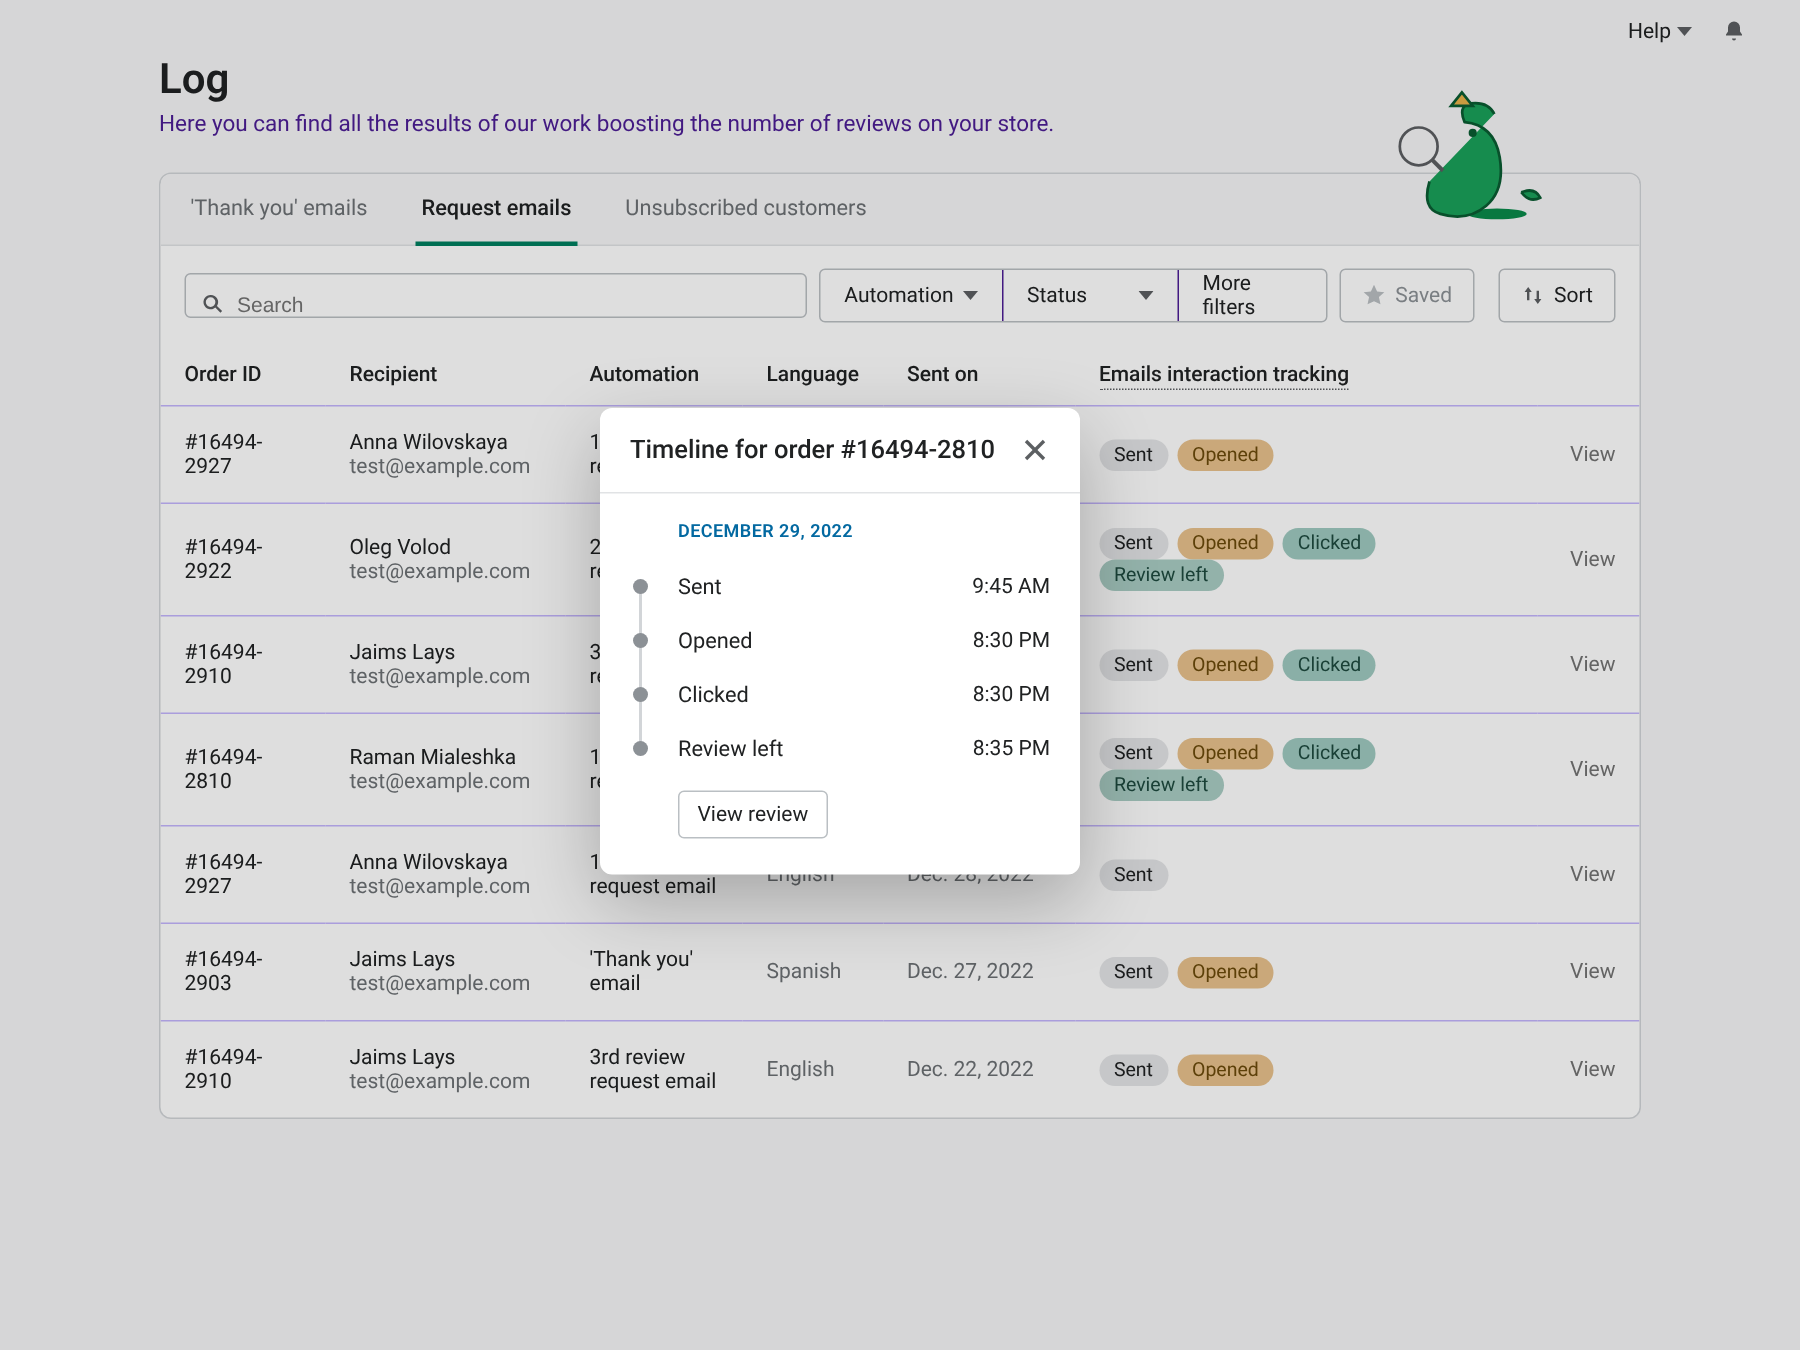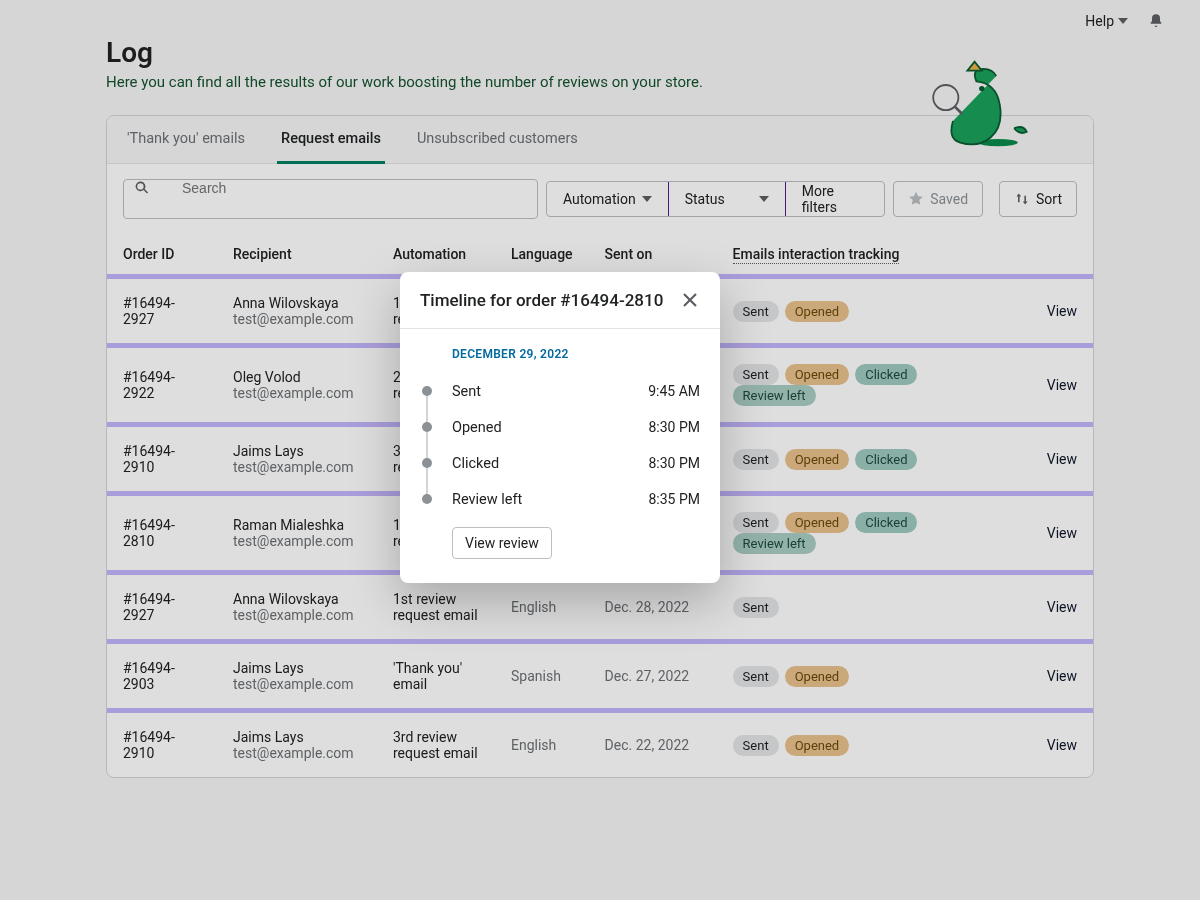--- a/index.html
+++ b/index.html
@@ -31,21 +31,21 @@
     .page {
       padding: 4px 106px 40px 106px;
     }
     .page-title {
       font-size: 28px;
       font-weight: 600;
       margin-bottom: 4px;
     }
     .page-subtitle {
       font-size: 15px;
-      color: #14532d;
+      color: #4c1d95;
       margin-bottom: 24px;
     }
     .dino {
       position: absolute;
       top: 58px;
       right: 164px;
       width: 130px;
       height: 90px;
     }
     .card {
@@ -75,28 +75,27 @@
       border-bottom-color: #008060;
     }
     .toolbar {
       display: flex;
       gap: 8px;
       padding: 15px 16px;
       align-items: center;
     }
     .search-wrap {
       display: flex;
-      align-items: flex-start;
+      align-items: flex-end;
       border: 1px solid #babfc3;
       border-radius: 4px;
       padding: 0 10px;
-      height: 40px;
+      height: 30px;
       width: 420px;
       background: #fff;
-      gap: 24px;
     }
     .search-wrap input {
       border: none;
       outline: none;
       font-size: 14px;
       margin-left: 8px;
       flex: 1;
       background: transparent;
     }
     .segmented {
@@ -137,24 +136,24 @@
       font-size: 14px;
     }
     thead th {
       text-align: left;
       font-weight: 500;
       padding: 12px 16px 12px 16px;
       color: #202223;
       font-size: 14px;
     }
     thead th.underlined span { border-bottom: 1px dotted #5c5f62; padding-bottom: 1px; }
-    tbody tr { border-top: 5px solid #c4b5fd; }
+    tbody tr { border-top: 1px solid #c4b5fd; }
     tbody td { padding: 16px 16px; vertical-align: middle; color: #202223; }
     .muted { color: #6d7175; }
-    .view-link { color: #0f172a; cursor: pointer; }
+    .view-link { color: #737373; cursor: pointer; }
     .badge {
       display: inline-block;
       padding: 3px 10px;
       border-radius: 12px;
       font-size: 13px;
       margin-right: 6px;
       white-space: nowrap;
     }
     .b-sent { background: #e4e5e7; color: #202223; }
     .b-opened { background: #e8c28d; color: #6b4a0b; }

